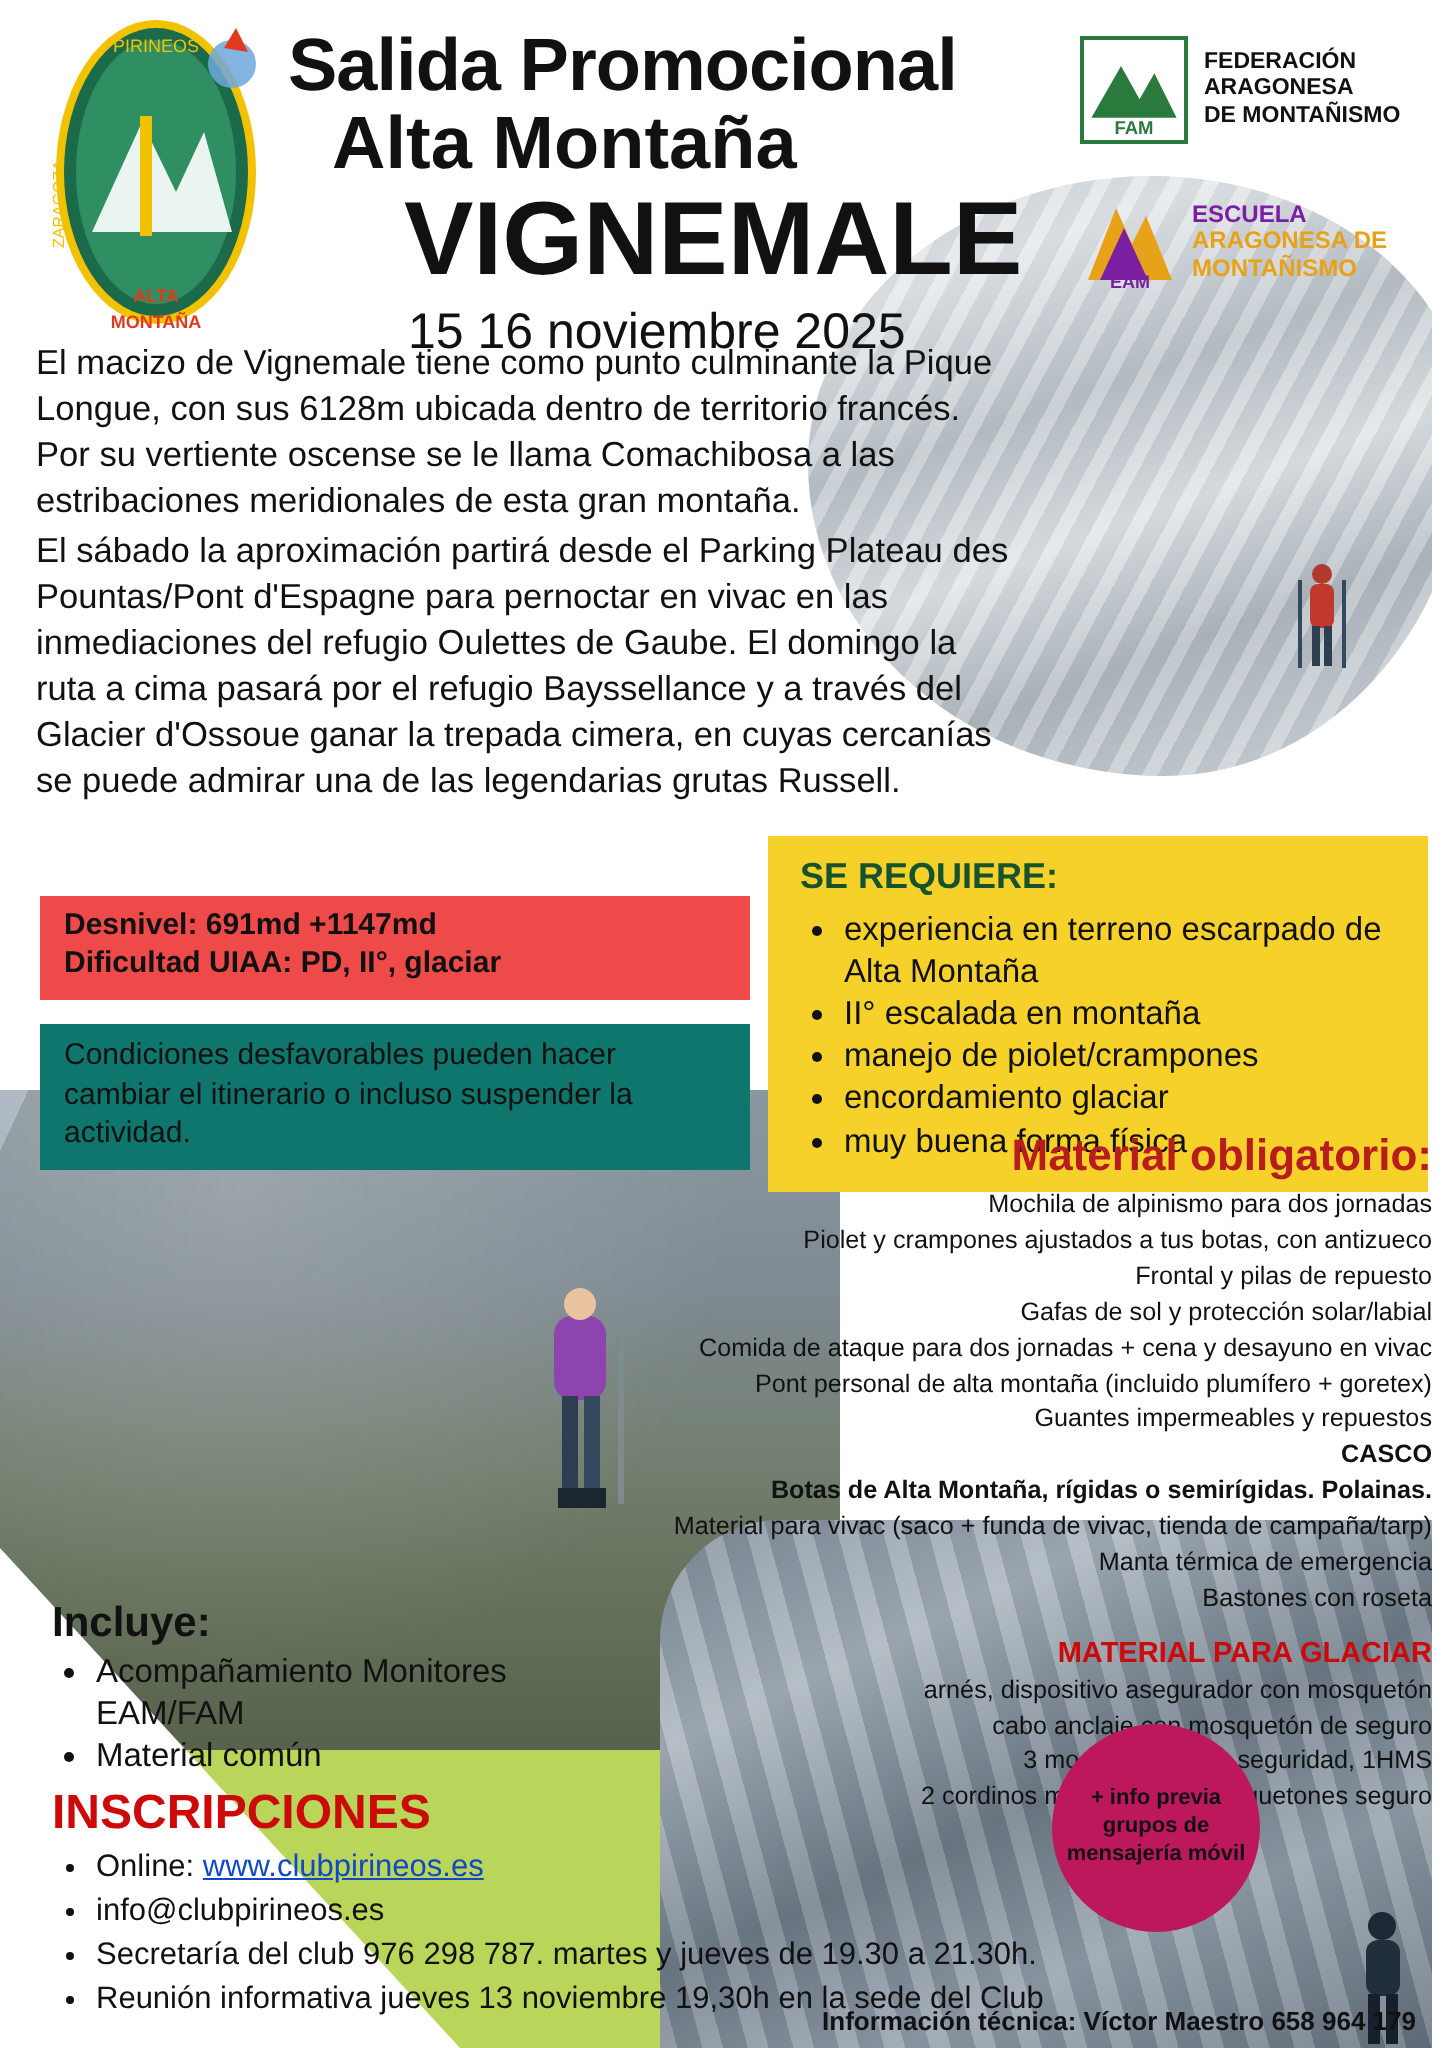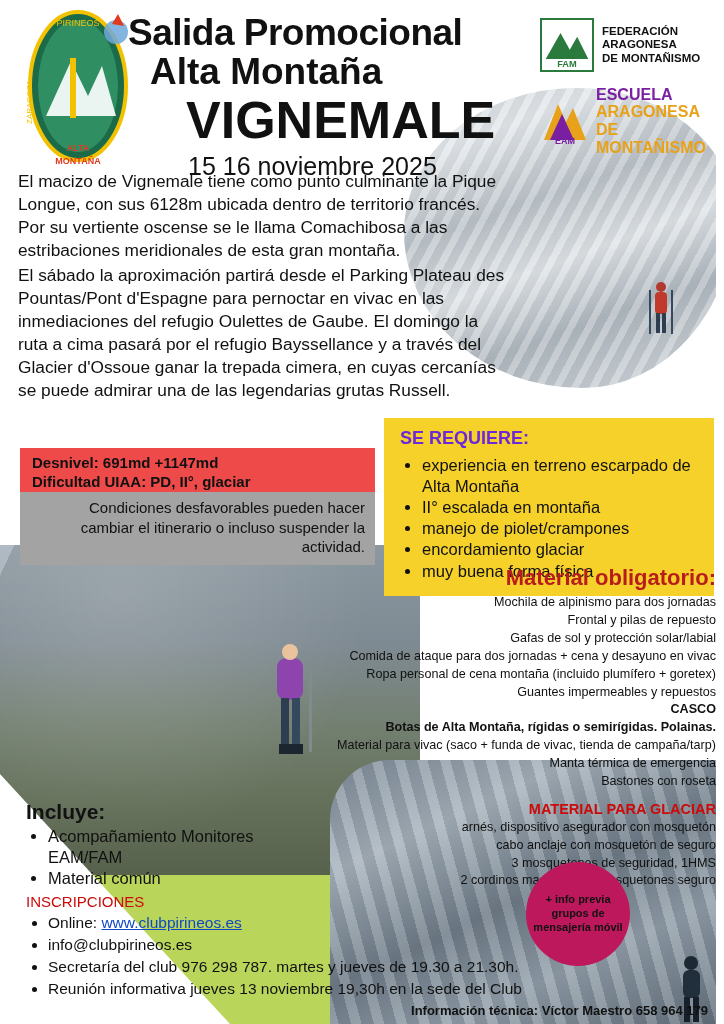--- a/index.html
+++ b/index.html
@@ -91,55 +91,55 @@
   .fam-mark {
     width: 54px; height: 54px; background:#ffffff; border: 2px solid #2b7a3d;
     position:relative; flex: 0 0 auto;
   }
   .fam-text { font-size: 11.5px; font-weight: bold; line-height: 1.18; color:#111; }
   .eam-logo {
     position:absolute; left: 540px; top: 88px; width: 182px; height: 66px;
     display:flex; align-items:center; gap:6px; z-index:5;
   }
   .eam-mark { width: 50px; height: 50px; flex:0 0 auto; position:relative; }
-  .eam-text { font-size: 16px; font-weight: bold; line-height: 1.1; color:#7a1fa2; }
+  .eam-text { font-size: 12px; font-weight: bold; line-height: 1.1; color:#7a1fa2; }
   .eam-text .l2 { color:#e8a219; }
   .eam-text .l3 { color:#e8a219; }
 
-  .title-block { position:absolute; left: 128px; top: 14px; z-index: 6; text-align:left; }
+  .title-block { position:absolute; left: 144px; top: 14px; z-index: 6; text-align:left; }
   .t1 { font-size: 37px; font-weight: bold; color:#111; letter-spacing:-0.5px; line-height: 1.0; }
   .t2 { font-size: 37px; font-weight: bold; color:#111; line-height: 1.12; padding-left: 22px;}
   .t3 { font-size: 52px; font-weight: bold; color:#111; line-height: 1.1; padding-left: 58px;}
   .t4 { font-size: 25px; color:#111; line-height: 1.3; padding-left: 60px; }
 
   
   .desc {
     position:absolute; left: 18px; top: 170px; width: 490px; z-index: 6;
     font-size: 17.3px; line-height: 1.33; color:#111;
   }
   .desc p + p { margin-top: 2px; }
 
   
   .box-red {
     position:absolute; left: 20px; top: 448px; width: 355px; z-index: 6;
     background:#ef4a4a; padding: 6px 10px 8px 12px;
     font-size: 15px; font-weight: bold; color:#111; line-height: 1.25;
   }
   .box-green {
-    position:absolute; left: 20px; top: 492px; width: 355px; z-index: 6;
-    background:#a3a3a3; padding: 6px 10px 8px 12px;
-    font-size: 15px; color:#111; line-height: 1.3; text-align: right;
+    position:absolute; left: 20px; top: 512px; width: 355px; z-index: 6;
+    background:#0f766e; padding: 6px 10px 8px 12px;
+    font-size: 15px; color:#111; line-height: 1.3;
   }
 
   
   .box-yellow {
     position:absolute; left: 384px; top: 418px; width: 330px; z-index: 6;
     background:#f5d12a; padding: 10px 14px 14px 16px;
   }
-  .box-yellow h3 { font-size: 18px; color:#6d28d9; margin-bottom: 6px; }
+  .box-yellow h3 { font-size: 18px; color:#14532d; margin-bottom: 6px; }
   .box-yellow ul { margin: 0 0 0 22px; }
   .box-yellow li { font-size: 16.5px; line-height: 1.28; color:#111; }
 
   
   .material {
     position:absolute; left: 284px; top: 566px; width: 432px; z-index: 6;
     text-align: right; color:#111;
   }
   .material h3 { font-size: 22px; font-weight:bold; line-height:1.1; margin-bottom: 4px; }
   .material .line { font-size: 12.6px; line-height: 1.42; }
@@ -158,21 +158,21 @@
   .incluye {
     position:absolute; left: 26px; top: 800px; width: 300px; z-index: 7; color:#111;
   }
   .incluye h3 { font-size: 21px; font-weight:bold; margin-bottom: 2px; }
   .incluye ul { margin-left: 22px; }
   .incluye li { font-size: 16.5px; line-height: 1.26; }
 
   .inscripciones {
     position:absolute; left: 26px; top: 893px; width: 560px; z-index: 7; color:#111;
   }
-  .inscripciones h3 { font-size: 15px; font-weight:normal; color:#cc0a0a; margin-bottom: 2px; }
+  .inscripciones h3 { font-size: 24px; font-weight:bold; color:#cc0a0a; margin-bottom: 2px; }
   .inscripciones ul { margin-left: 22px; }
   .inscripciones li { font-size: 15.5px; line-height: 1.42; }
   .inscripciones a { color:#1148c6; text-decoration: underline; }
 
   .footer-note {
     position:absolute; left: 0; right: 8px; bottom: 6px; text-align:right;
     font-size: 13px; font-weight: bold; color:#111; z-index: 8;
   }
 </style>
 </head>
@@ -285,24 +285,25 @@
       <li>II° escalada en montaña</li>
       <li>manejo de piolet/crampones</li>
       <li>encordamiento glaciar</li>
       <li>muy buena forma física</li>
     </ul>
   </div>
 
   <div class="material">
     <h3 style="color:#b91c1c">Material obligatorio:</h3>
     <div class="line">Mochila de alpinismo para dos jornadas</div>
+    <div class="line">Piolet y crampones ajustados a tus botas, con antizueco</div>
     <div class="line">Frontal y pilas de repuesto</div>
     <div class="line">Gafas de sol y protección solar/labial</div>
     <div class="line">Comida de ataque para dos jornadas + cena y desayuno en vivac</div>
-    <div class="line">Ropa personal de cena montaña (incluido plumífero + goretex)</div>
+    <div class="line">Pont personal de alta montaña (incluido plumífero + goretex)</div>
     <div class="line">Guantes impermeables y repuestos</div>
     <div class="line bold">CASCO</div>
     <div class="line bold">Botas de Alta Montaña, rígidas o semirígidas. Polainas.</div>
     <div class="line">Material para vivac (saco + funda de vivac, tienda de campaña/tarp)</div>
     <div class="line">Manta térmica de emergencia</div>
     <div class="line">Bastones con roseta</div>
     <h4 style="color:#cc0a0a">MATERIAL PARA GLACIAR</h4>
     <div class="line">arnés, dispositivo asegurador con mosquetón</div>
     <div class="line">cabo anclaje con mosquetón de seguro</div>
     <div class="line">3 mosquetones de seguridad, 1HMS</div>

